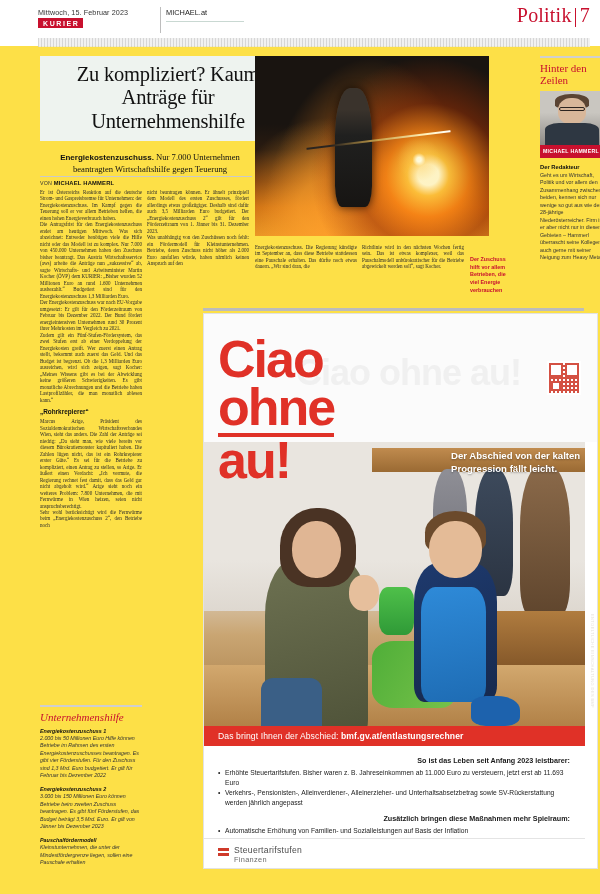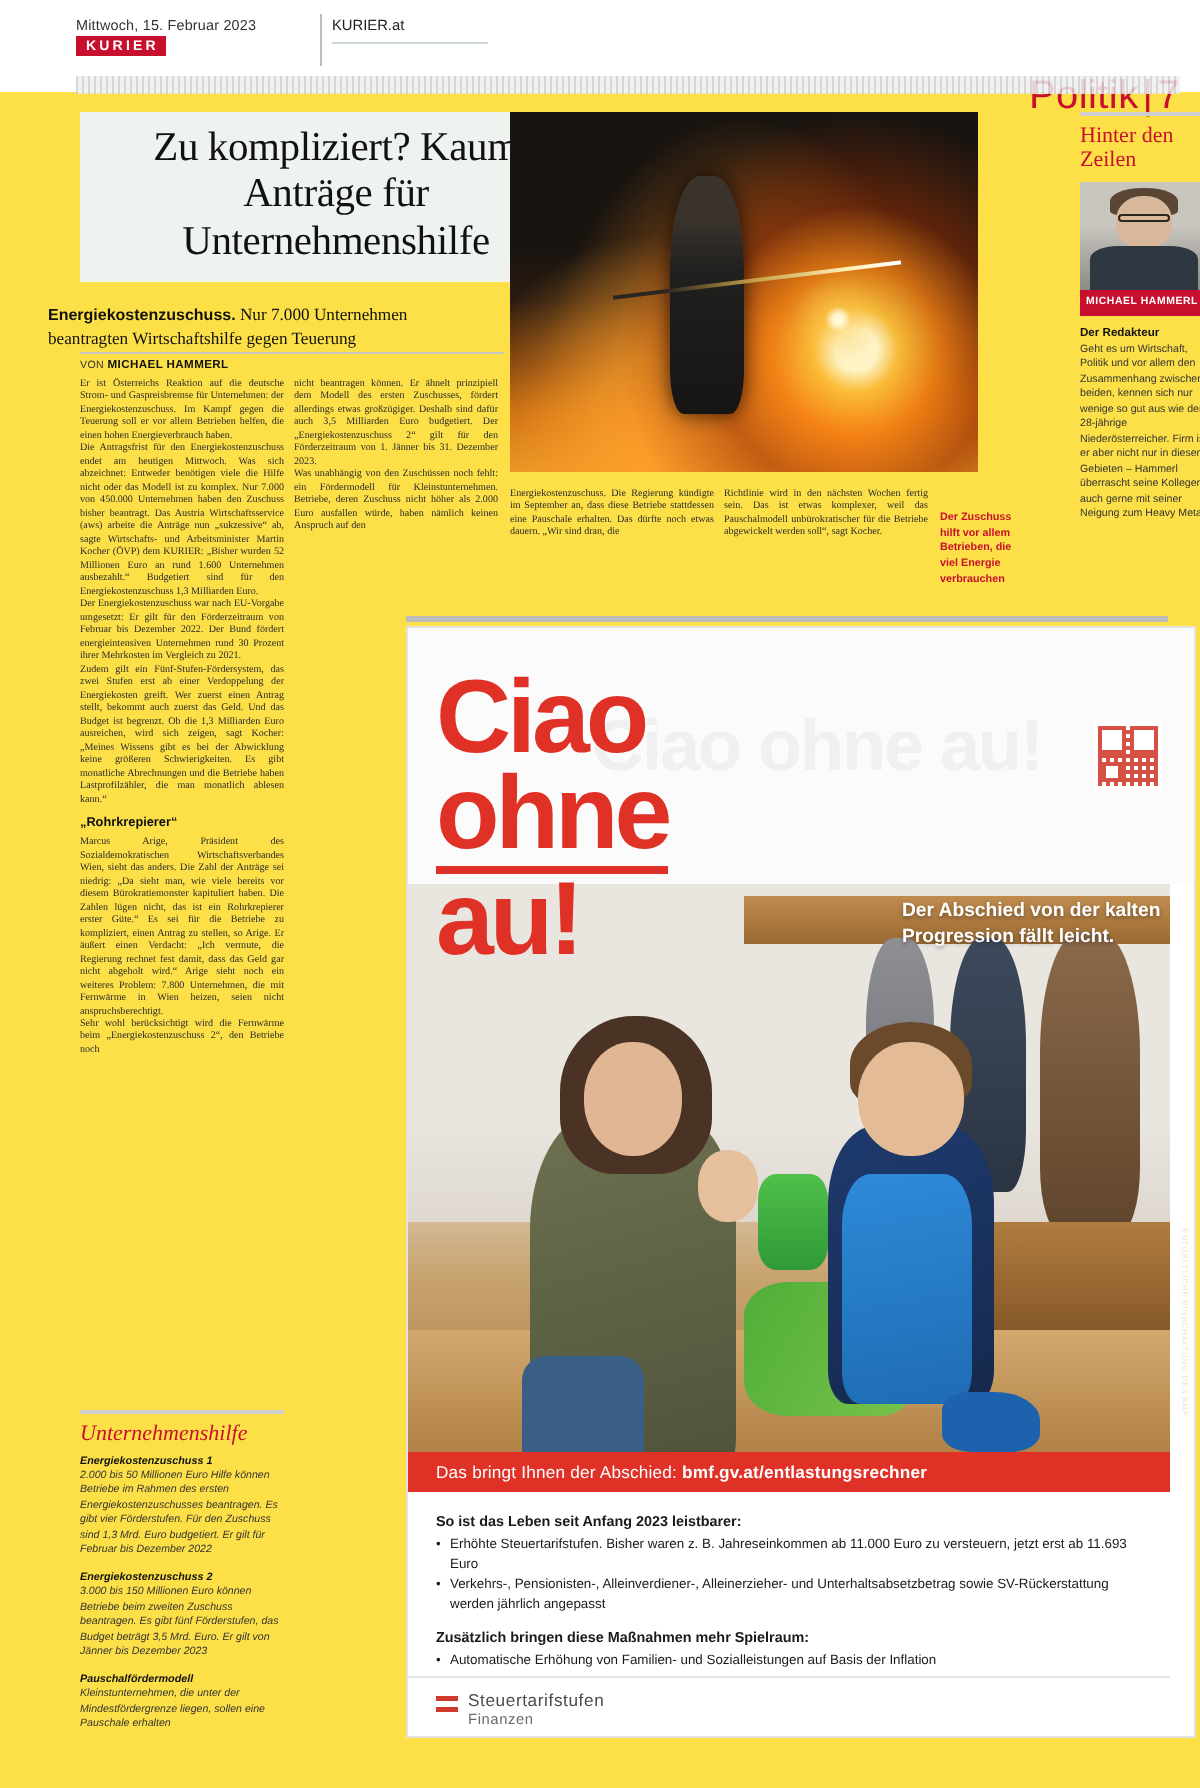--- a/index.html
+++ b/index.html
@@ -43,22 +43,22 @@
     position: absolute; left: 128px; top: 0;
     font-family: "Liberation Sans", sans-serif;
     font-size: 7.4px; color: #222;
   }
   .mast-web-rule {
     position: absolute; left: 128px; top: 13px; width: 78px; height: 1px;
     background: #c9d8d2;
   }
   .mast-section {
     position: absolute; right: 0; top: -4px;
-    font-family: Liberation Sans, sans-serif;
-    font-size: 20px; color: #c8102e; letter-spacing: .2px; margin-top: 33px;
+    font-family: Liberation Serif, serif;
+    font-size: 20px; color: #c8102e; letter-spacing: .2px;
   }
   .mast-section .sep { color: #c8102e; margin: 0 2px; font-weight: 300;}
   .mast-hatch {
     position: absolute; left: 38px; top: 38px; right: 10px; height: 9px;
     background: repeating-linear-gradient(90deg,#cfcfcf 0 1px,#efefef 1px 3px);
     opacity: .85;
   }
 
   
   .headline-box {
@@ -67,22 +67,22 @@
     padding: 7px 6px 8px 6px;
     text-align: center;
   }
   .headline-box h1 {
     font-family: "Liberation Serif", serif;
     font-weight: normal;
     font-size: 20.5px; line-height: 1.14; color: #111;
     letter-spacing: -.2px;
   }
   .deck {
-    position: absolute; left: 24px; top: 152px; width: 212px;
-    text-align: left;
+    position: absolute; left: 44px; top: 152px; width: 212px;
+    text-align: center;
     font-family: "Liberation Serif", serif;
     font-size: 8.6px; line-height: 1.32; color: #111;
   }
   .deck b { font-family:"Liberation Sans", sans-serif; font-size:8px; }
   .deck-rule {
     position: absolute; left: 40px; top: 176px; width: 212px; height: 1px;
     background: #c9c9c9;
   }
   .byline {
     position: absolute; left: 40px; top: 180px; width: 100px;
@@ -384,21 +384,21 @@
     font-size: 8.6px; line-height: 20px;
     padding-left: 14px; letter-spacing: .1px;
   }
   .ad-cta b { font-weight: bold; }
   .ad-body {
     position: absolute; left: 14px; top: 442px; width: 352px;
     font-family: "Liberation Sans", sans-serif;
     color: #1a1a1a;
   }
   .ad-body .h {
-    font-weight: bold; font-size: 7.2px; margin-bottom: 3px;
+    font-weight: bold; font-size: 7.2px; margin-bottom: 3px; text-align: right;
   }
   .ad-body ul { list-style: none; margin: 0 0 7px 0; padding: 0; }
   .ad-body li {
     font-size: 6.7px; line-height: 1.42; padding-left: 7px; position: relative;
     margin-bottom: 1px;
   }
   .ad-body li::before {
     content:"•"; position:absolute; left:0; top:0; color:#1a1a1a;
   }
   .ad-logo {
@@ -428,21 +428,21 @@
 </head>
 <body>
 
 <div class="page">
 
   <div class="masthead">
     <div class="mast-inner">
       <div class="mast-date">Mittwoch, 15. Februar 2023</div>
       <div class="mast-logo">KURIER</div>
       <div class="mast-divider"></div>
-      <div class="mast-web">KURIER.at</div>
+      <div class="mast-web">MICHAEL.at</div>
       <div class="mast-web-rule"></div>
       <div class="mast-section">
         <span>Politik</span><span class="sep">|</span><span>7</span>
       </div>
     </div>
     <div class="mast-hatch"></div>
   </div>
 
   <div class="headline-box">
     <h1>Zu kompliziert? Kaum Anträge für Unternehmenshilfe</h1>

